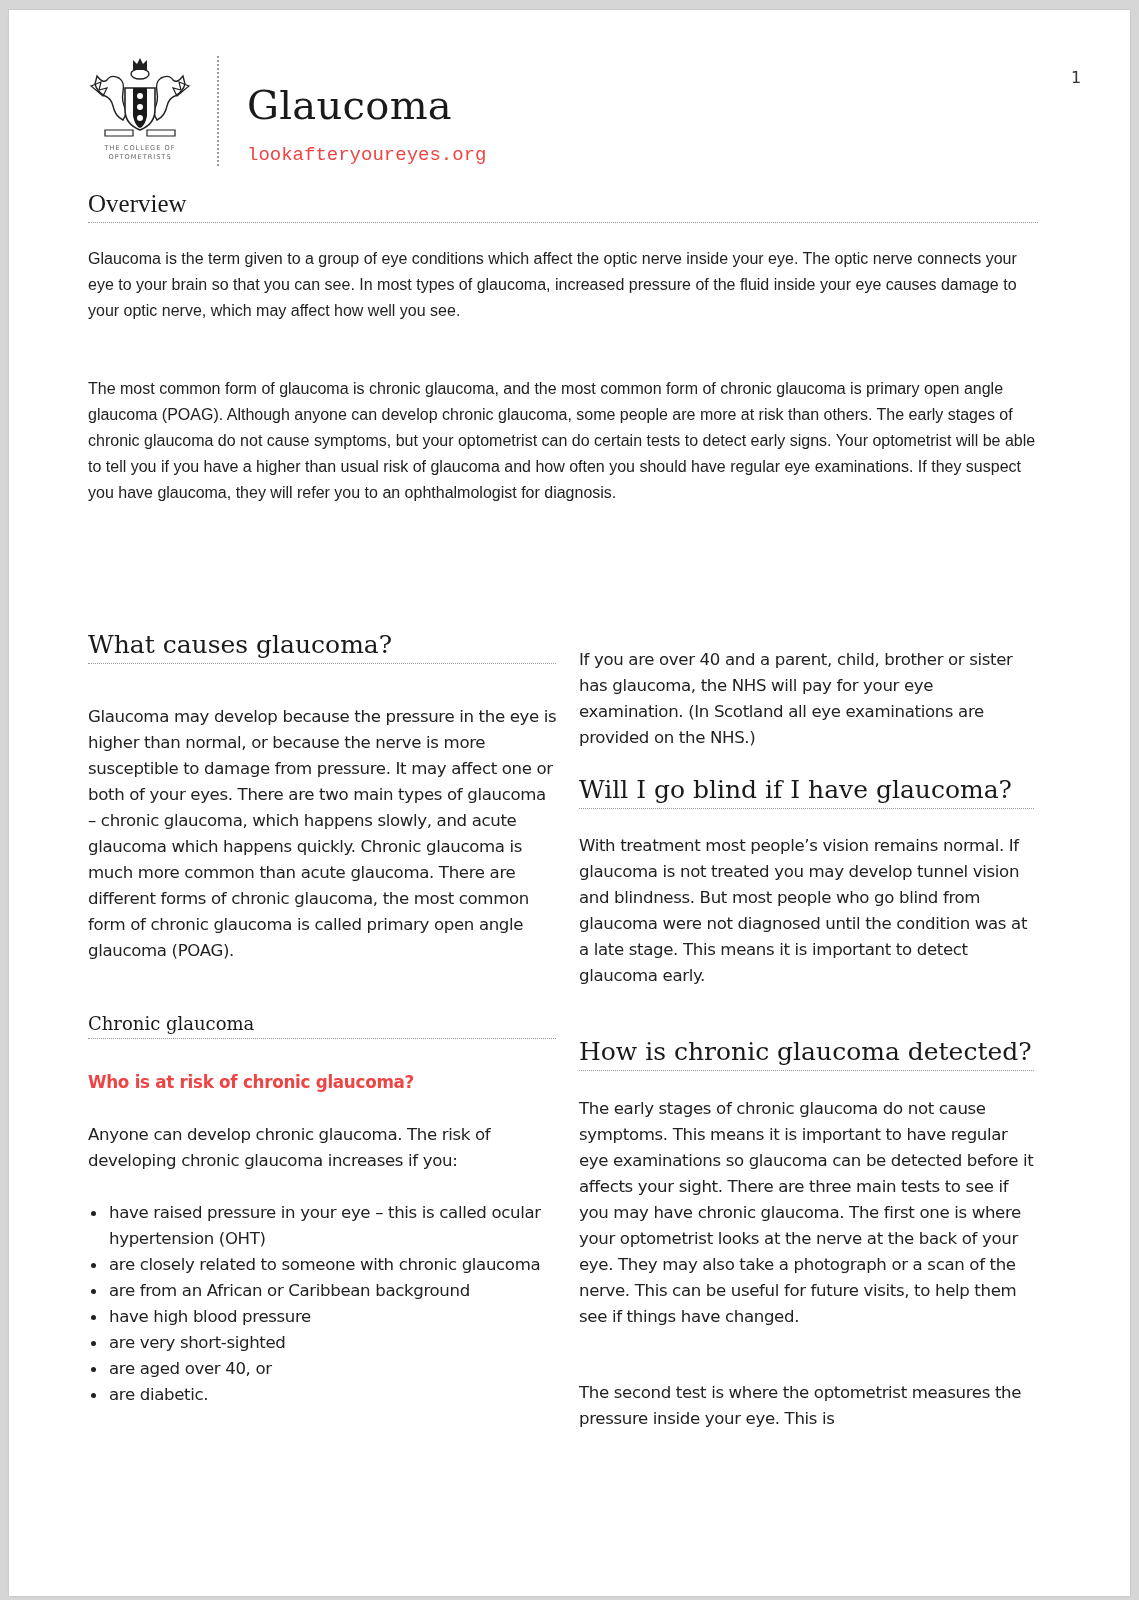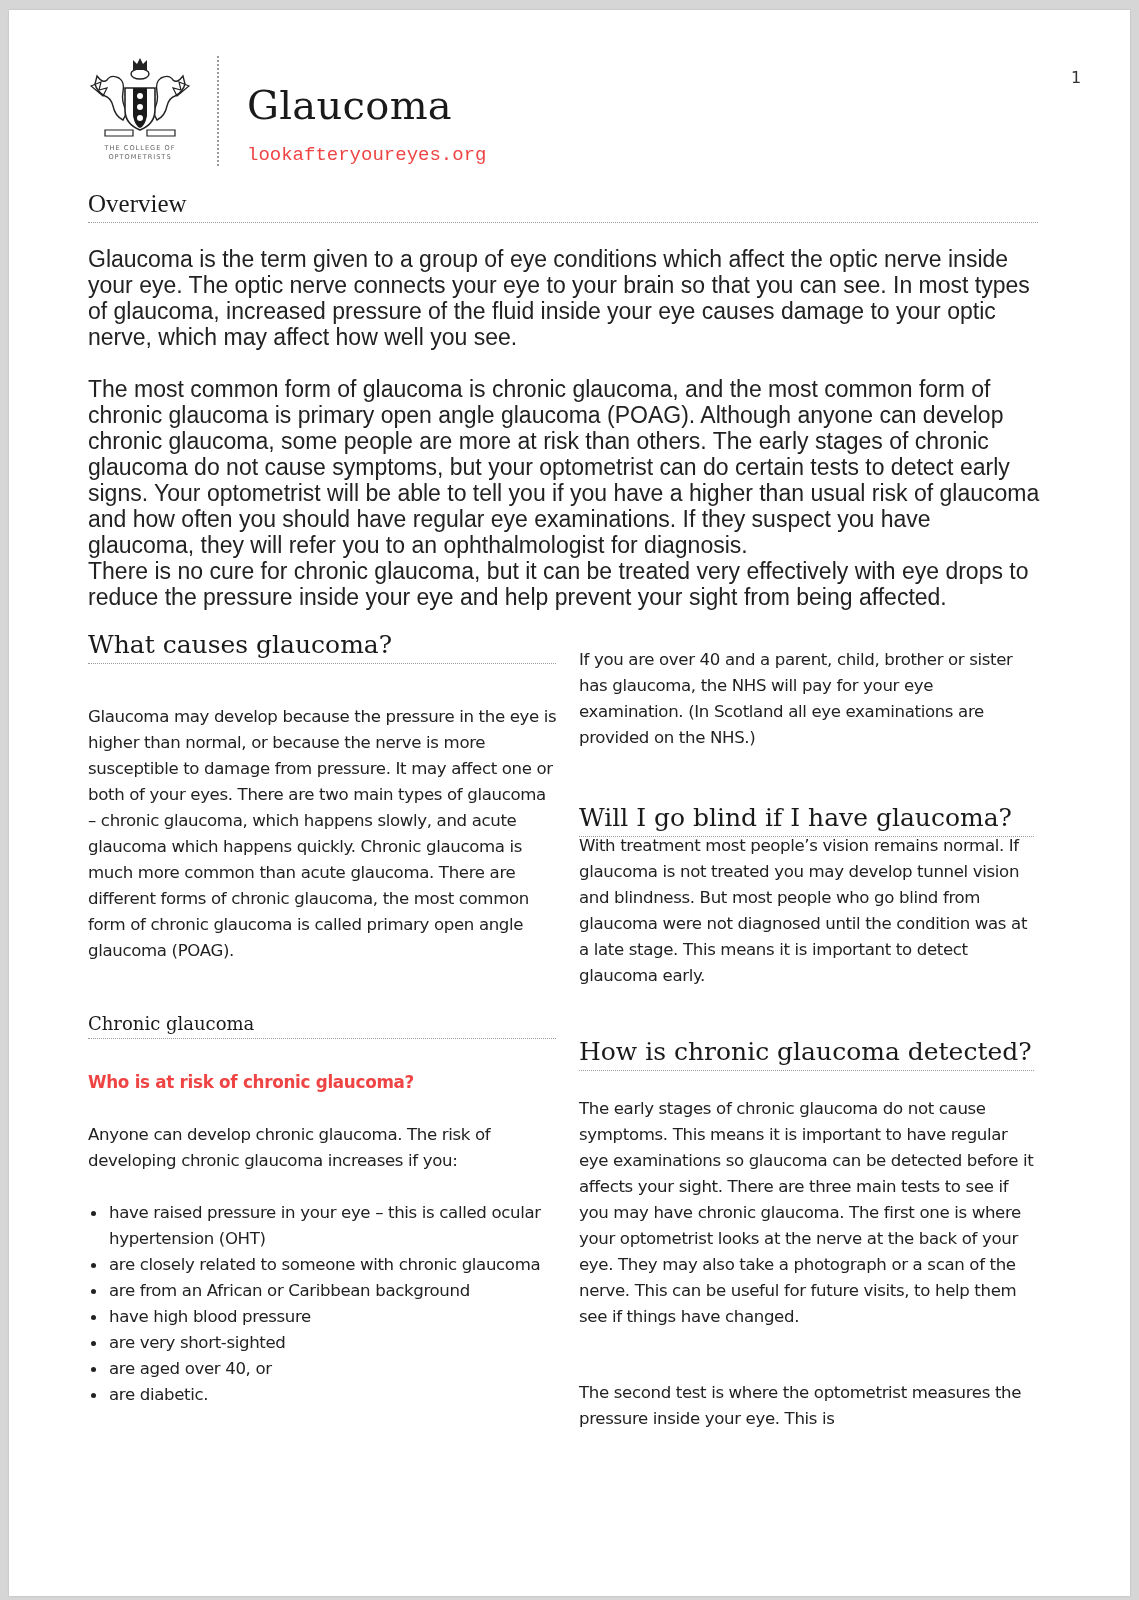--- a/index.html
+++ b/index.html
@@ -60,21 +60,21 @@
       padding-bottom: 4px;
       margin: 0;
       white-space: nowrap;
     }
     .body-text {
       position: absolute;
       font-family: "Liberation Sans", sans-serif;
       color: #222;
     }
     .overview-text {
-      font-size: 23px; line-height: 26px;
+      font-size: 16px; line-height: 26px;
       left: 88px; width: 960px;
     }
     .col-text {
       font-family: "DejaVu Sans", sans-serif;
       font-size: 16.6px; line-height: 26px; letter-spacing: -0.35px;
     }
     .subhead {
       position: absolute;
       font-family: "DejaVu Sans", sans-serif;
       font-weight: bold; font-size: 16.8px; color: #ef4444;
@@ -127,41 +127,40 @@
 
   <div class="header-divider"></div>
 
   <h1 class="doc-title" style="margin:0;">Glaucoma</h1>
   <div class="doc-url">lookafteryoureyes.org</div>
 
   <h2 class="h2" style="left:79px; top:180px; width:950px; font-size:25px;font-family:Liberation Serif, serif;">Overview</h2>
 
   <p class="body-text overview-text" style="left:79px; top:236px; margin:0; width:955px;">Glaucoma is the term given to a group of eye conditions which affect the optic nerve inside your eye. The optic nerve connects your eye to your brain so that you can see. In most types of glaucoma, increased pressure of the fluid inside your eye causes damage to your optic nerve, which may affect how well you see.</p>
   <p class="body-text overview-text" style="left:79px; top:366px; margin:0; width:955px;">The most common form of glaucoma is chronic glaucoma, and the most common form of chronic glaucoma is primary open angle glaucoma (POAG). Although anyone can develop chronic glaucoma, some people are more at risk than others. The early stages of chronic glaucoma do not cause symptoms, but your optometrist can do certain tests to detect early signs. Your optometrist will be able to tell you if you have a higher than usual risk of glaucoma and how often you should have regular eye examinations. If they suspect you have glaucoma, they will refer you to an ophthalmologist for diagnosis.</p>
-  <p class="body-text overview-text" style="left:79px; top:548px; margin:0; width:955px;">There is no cure for chronic glaucoma, but it can be treated very effectively with eye drops to reduce the pressure inside your eye and help prevent your sight from being affected.</p>
 
   <h2 class="h2" style="left:79px; top:620px; width:468px; font-size:25px;">What causes glaucoma?</h2>
   <p class="body-text col-text" style="left:79px; top:694px; width:470px; margin:0;">Glaucoma may develop because the pressure in the eye is higher than normal, or because the nerve is more susceptible to damage from pressure. It may affect one or both of your eyes. There are two main types of glaucoma – chronic glaucoma, which happens slowly, and acute glaucoma which happens quickly. Chronic glaucoma is much more common than acute glaucoma. There are different forms of chronic glaucoma, the most common form of chronic glaucoma is called primary open angle glaucoma (POAG).</p>
 
   <h2 class="h2" style="left:79px; top:1003px; width:468px; font-size:18px;">Chronic glaucoma</h2>
   <div class="subhead" style="left:79px; top:1062px;">Who is at risk of chronic glaucoma?</div>
   <p class="body-text col-text" style="left:79px; top:1112px; width:470px; margin:0;">Anyone can develop chronic glaucoma. The risk of developing chronic glaucoma increases if you:</p>
 
   <ul class="risk-list" style="left:79px; top:1190px;">
     <li>have raised pressure in your eye – this is called ocular hypertension (OHT)</li>
     <li>are closely related to someone with chronic glaucoma</li>
     <li>are from an African or Caribbean background</li>
     <li>have high blood pressure</li>
     <li>are very short-sighted</li>
     <li>are aged over 40, or</li>
     <li>are diabetic.</li>
   </ul>
 
   <p class="body-text col-text" style="left:570px; top:637px; width:460px; margin:0;">If you are over 40 and a parent, child, brother or sister has glaucoma, the NHS will pay for your eye examination. (In Scotland all eye examinations are provided on the NHS.)</p>
 
-  <h2 class="h2" style="left:570px; top:765px; width:455px; font-size:25px;margin-top:28px;">Will I go blind if I have glaucoma?</h2>
+  <h2 class="h2" style="left:570px; top:765px; width:455px; font-size:25px;">Will I go blind if I have glaucoma?</h2>
   <p class="body-text col-text" style="left:570px; top:823px; width:460px; margin:0;">With treatment most people’s vision remains normal. If glaucoma is not treated you may develop tunnel vision and blindness. But most people who go blind from glaucoma were not diagnosed until the condition was at a late stage. This means it is important to detect glaucoma early.</p>
 
   <h2 class="h2" style="left:570px; top:1027px; width:455px; font-size:25px;">How is chronic glaucoma detected?</h2>
   <p class="body-text col-text" style="left:570px; top:1086px; width:460px; margin:0;">The early stages of chronic glaucoma do not cause symptoms. This means it is important to have regular eye examinations so glaucoma can be detected before it affects your sight. There are three main tests to see if you may have chronic glaucoma. The first one is where your optometrist looks at the nerve at the back of your eye. They may also take a photograph or a scan of the nerve. This can be useful for future visits, to help them see if things have changed.</p>
   <p class="body-text col-text" style="left:570px; top:1370px; width:460px; margin:0;">The second test is where the optometrist measures the pressure inside your eye. This is</p>
 
 </div>
 
 </body></html>

